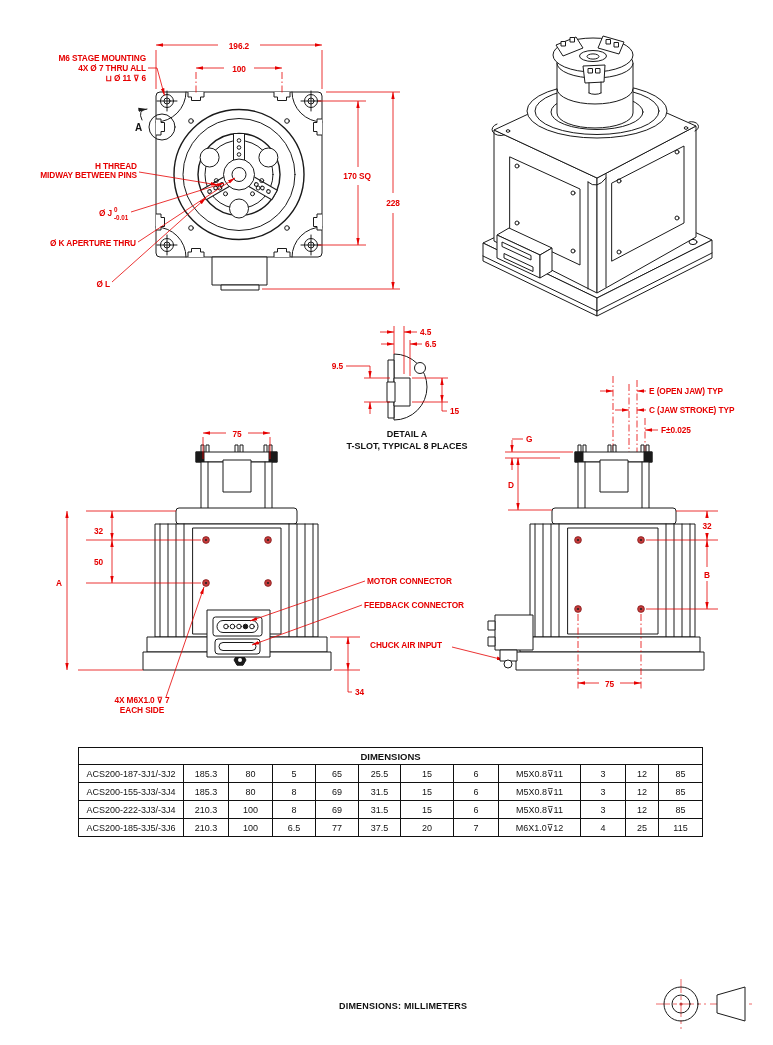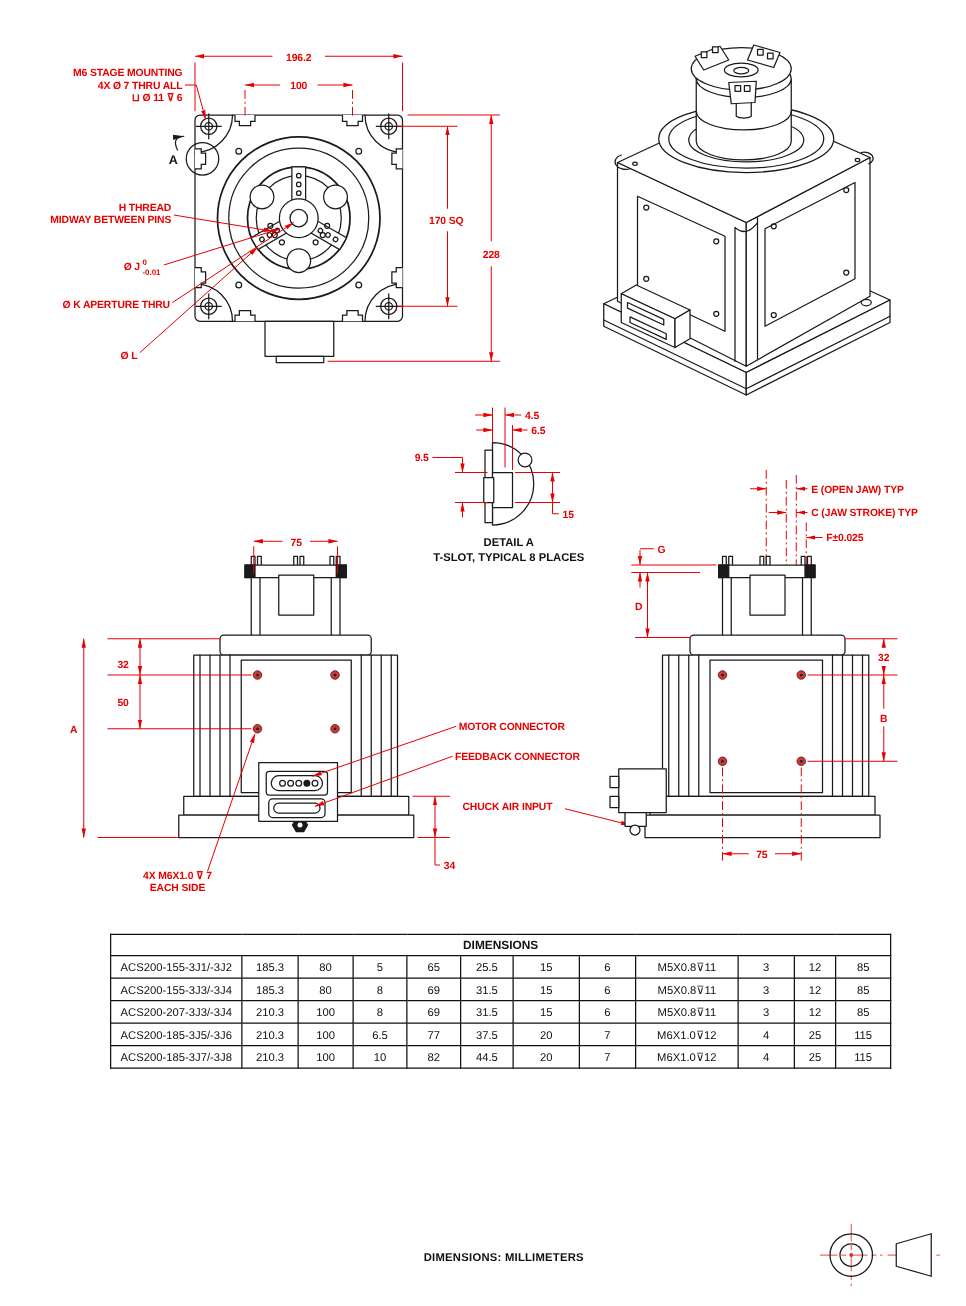--- a/index.html
+++ b/index.html
@@ -19,21 +19,21 @@
   .kta{fill:#111;font-size:10px;font-weight:bold;stroke:none;}
   .hole{fill:#c43b3b;stroke:#7c1414;stroke-width:.7;}
   
   .dims-table-wrap{position:absolute;left:78px;top:747px;width:624px;}
   table.dims{border-collapse:collapse;width:624px;table-layout:fixed;
              font-size:9px;color:#111;}
   table.dims td,table.dims th{border:1px solid #111;text-align:center;padding:0;
              height:17px;overflow:hidden;white-space:nowrap;}
   table.dims .title-cell{font-weight:bold;font-size:9.5px;height:16px;}
   table.dims th{font-weight:bold;font-size:9.5px;height:18px;}
-  table.dims{border:1.5px solid #111;margin-left:10px;}
+  table.dims{border:1.5px solid #111;}
   .footer-note{position:absolute;left:327px;top:1001px;font-size:9px;font-weight:bold;
              color:#111;letter-spacing:.2px;margin-left:12px;}
 </style>
 </head>
 <body>
 
 <div class="page">
 
 <svg style="left:0;top:25px" width="773" height="296" viewBox="0 0 773 296">
   <defs>
@@ -525,21 +525,21 @@
           <col style="width:33px">
           <col style="width:44px">
     </colgroup>
     <thead>
       <tr>
         <td class="title-cell" colspan="12">DIMENSIONS</td>
       </tr>
     </thead>
     <tbody>
           <tr>
-            <td>ACS200-155-3J1/-3J2</td>
+            <td>ACS200-187-3J1/-3J2</td>
             <td>185.3</td>
             <td>80</td>
             <td>5</td>
             <td>65</td>
             <td>25.5</td>
             <td>15</td>
             <td>6</td>
             <td>M5X0.8⊽11</td>
             <td>3</td>
             <td>12</td>
@@ -553,21 +553,21 @@
             <td>69</td>
             <td>31.5</td>
             <td>15</td>
             <td>6</td>
             <td>M5X0.8⊽11</td>
             <td>3</td>
             <td>12</td>
             <td>85</td>
           </tr>
           <tr>
-            <td>ACS200-207-3J3/-3J4</td>
+            <td>ACS200-222-3J3/-3J4</td>
             <td>210.3</td>
             <td>100</td>
             <td>8</td>
             <td>69</td>
             <td>31.5</td>
             <td>15</td>
             <td>6</td>
             <td>M5X0.8⊽11</td>
             <td>3</td>
             <td>12</td>
@@ -580,34 +580,20 @@
             <td>6.5</td>
             <td>77</td>
             <td>37.5</td>
             <td>20</td>
             <td>7</td>
             <td>M6X1.0⊽12</td>
             <td>4</td>
             <td>25</td>
             <td>115</td>
           </tr>
-          <tr>
-            <td>ACS200-185-3J7/-3J8</td>
-            <td>210.3</td>
-            <td>100</td>
-            <td>10</td>
-            <td>82</td>
-            <td>44.5</td>
-            <td>20</td>
-            <td>7</td>
-            <td>M6X1.0⊽12</td>
-            <td>4</td>
-            <td>25</td>
-            <td>115</td>
-          </tr>
         </tbody>
   </table>
 </div>
 
 <div class="footer-note">DIMENSIONS:  MILLIMETERS</div>
 
 <svg style="left:640px;top:975px" width="120" height="62" viewBox="0 0 120 62">
   <g>
     <line x1="16" y1="29" x2="66" y2="29" stroke="#ef6a6a" stroke-width="1" stroke-dasharray="14 3 4 3"></line>
     <line x1="41" y1="4" x2="41" y2="54" stroke="#ef6a6a" stroke-width="1" stroke-dasharray="14 3 4 3"></line>

